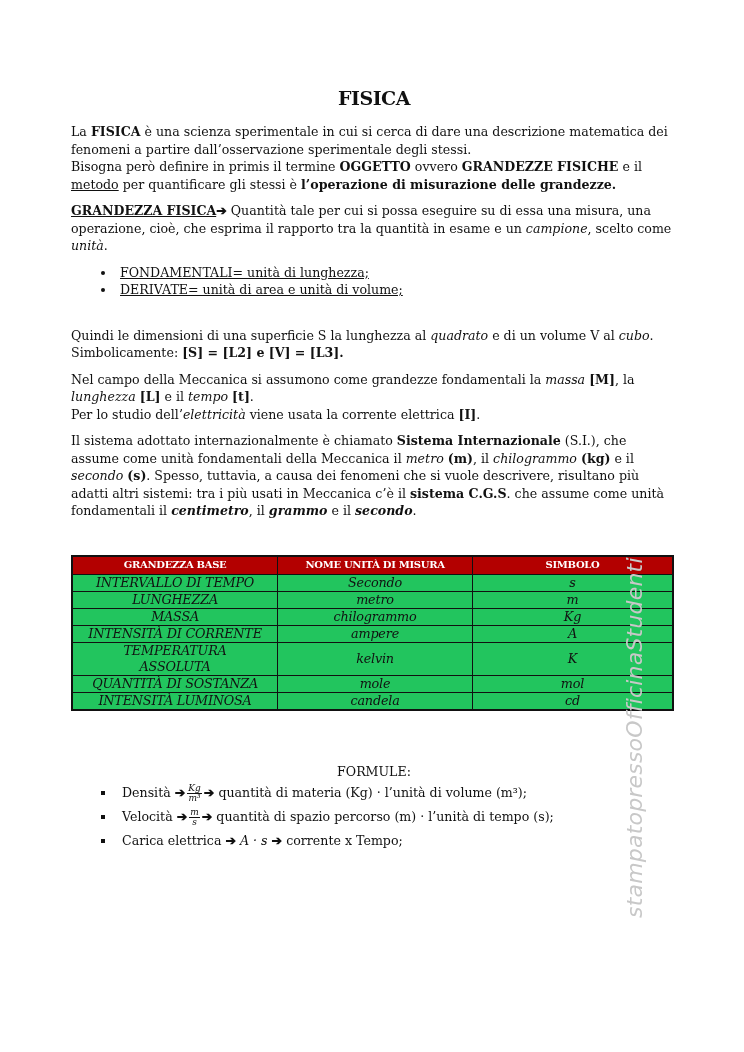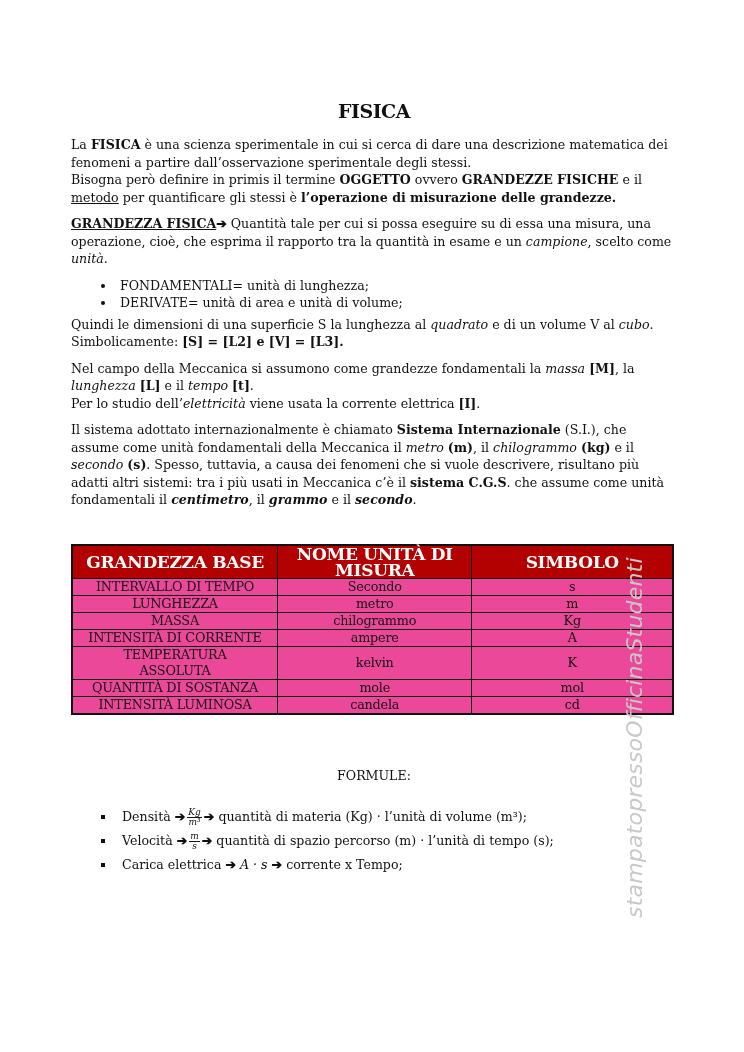--- a/index.html
+++ b/index.html
@@ -1,31 +1,31 @@
 <!DOCTYPE html>
 <html><head>
 <meta charset="utf-8">
 <style>
   html, body { margin:0; padding:0; background:#ffffff; }
   body { width:744px; height:1052px; position:relative; overflow:hidden;
          font-family:"DejaVu Serif", "Liberation Serif", serif; color:#111; }
-  .page { position:absolute; left:71px; top:100px; width:606px; font-size:12.6px; line-height:17.5px; }
+  .page { position:absolute; left:71px; top:87px; width:606px; font-size:12.6px; line-height:17.5px; }
   h1 { text-align:center; font-size:19px; font-weight:bold; margin:0 0 14px 0; letter-spacing:-0.5px; line-height:22px; }
   p { margin:0 0 9px 0; }
   b { font-weight:bold; }
   .u { text-decoration:underline; }
-  ul.dots { margin:4px 0 4px 0; padding-left:45px; list-style:disc; }
+  ul.dots { margin:4px 0 28px 0; padding-left:45px; list-style:disc;text-decoration:underline; }
   ul.dots li { margin:0; padding-left:4px; }
-  ul.squares { margin:24px 0 0 0; padding-left:45px; list-style:square; }
+  ul.squares { margin:4px 0 0 0; padding-left:45px; list-style:square; }
   ul.squares li { margin:0 0 5px 0; padding-left:6px; }
   .spacer-table { height:26px; }
   table { border-collapse:collapse; width:603px; font-size:12.8px; }
   th { background:#b30000; color:#ffffff; font-weight:bold; border:1.5px solid #111;
-       height:17px; line-height:16px; padding:0; text-align:center; font-size:17px; letter-spacing:-0.3px; }
-  td { background:#ec4899; border:1px solid #111; text-align:center;
+       height:17px; line-height:16px; padding:0; text-align:center; font-size:10px; letter-spacing:-0.3px; }
+  td { background:#22c55e; border:1px solid #111; font-style:italic; text-align:center;
        height:16px; line-height:16px; padding:0; letter-spacing:-0.2px; }
   table { border:2px solid #111; }
   .c1 { width:205px; } .c2 { width:196px; } .c3 { width:202px;margin-left:44px; }
   .formule-title { margin:52px 0 0 0;text-align:center; }
   .frac { display:inline-block; vertical-align:middle; text-align:center; font-style:italic; font-size:9px; line-height:9px; margin:0 2px; }
   .frac span { display:block; }
   .frac .num { border-bottom:1px solid #111; padding:0 1px; }
   .ital { font-style:italic; }
   .arrow { font-weight:bold; }
   .closing { margin-top:40px; }

